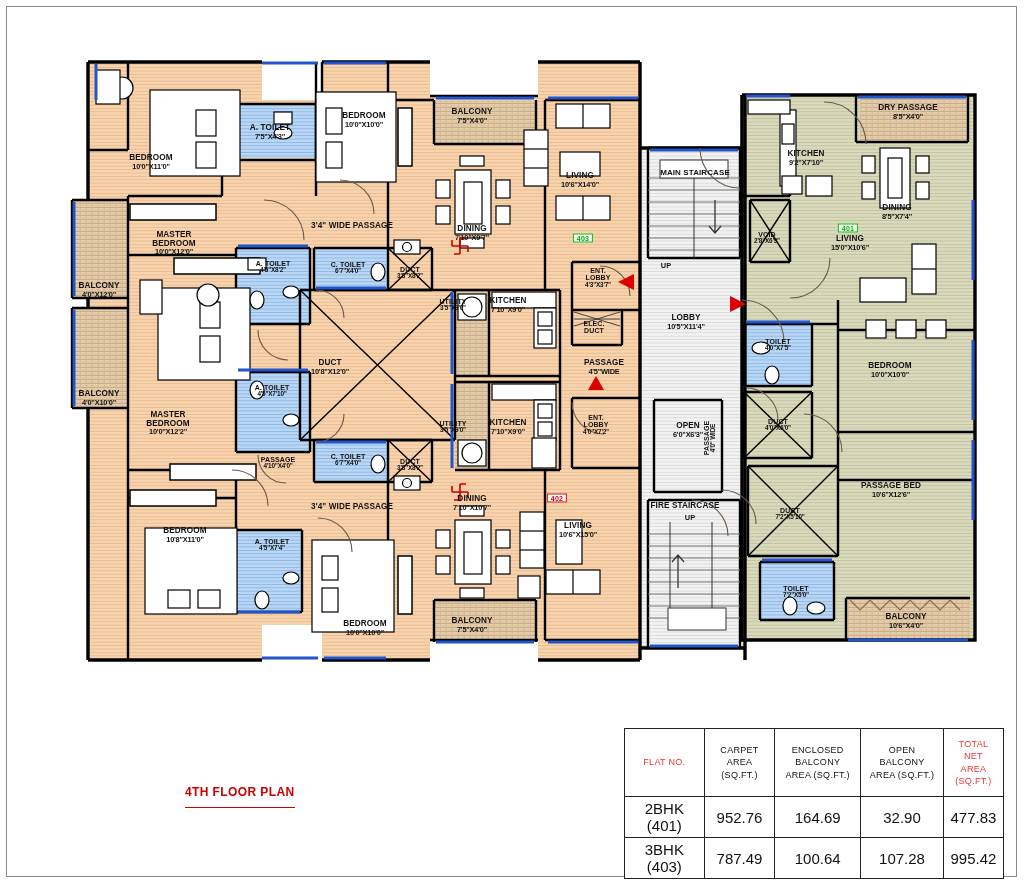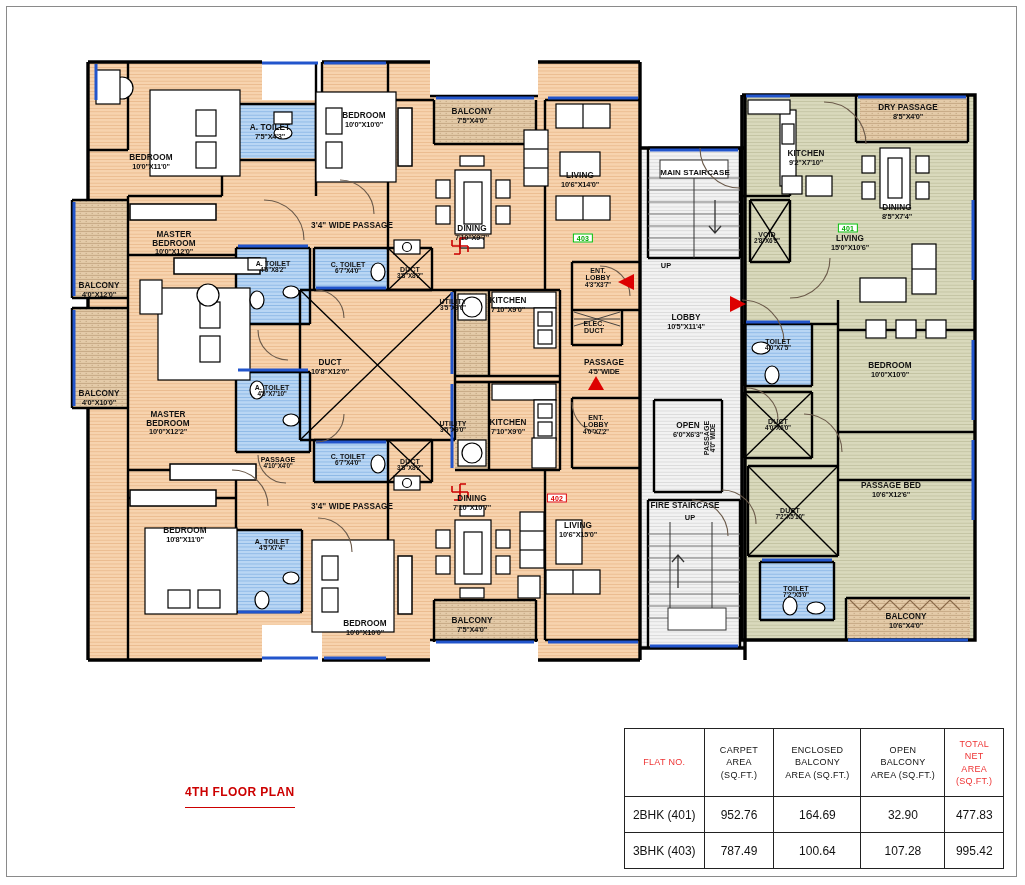--- a/index.html
+++ b/index.html
@@ -17,21 +17,21 @@
   .flagbox.green{border-color:#0b0;color:#0a0;}
   #title{position:absolute;left:185px;top:775px;color:#c00;font-size:12px;font-weight:bold;
          letter-spacing:.4px;border-bottom:1.6px solid #c00;padding-bottom:8px;margin-top:10px;}
   
   #areatbl{position:absolute;left:624px;top:728px;width:380px;border-collapse:collapse;
            font-size:8.6px;color:#111;background:#fff;}
   #areatbl th,#areatbl td{border:1px solid #222;text-align:center;padding:3px 2px;font-weight:normal;}
   #areatbl .cap{font-size:9.4px;letter-spacing:.5px;padding:5px 2px;}
   #areatbl .hd{height:68px;font-size:9px;line-height:1.35;letter-spacing:.3px;}
   #areatbl .red{color:#e33;}
-  #areatbl td.body{height:29px;font-size:12px;}
+  #areatbl td.body{height:29px;font-size:15px;}
 </style>
 </head>
 <body>
 
 <div id="sheet"></div>
 
 <svg id="plan" viewBox="0 0 1025 885" xmlns="http://www.w3.org/2000/svg">
   <defs>
     <pattern id="hatchBal" width="6" height="4" patternUnits="userSpaceOnUse">
       <rect width="6" height="4" fill="#e4cba9"></rect>

